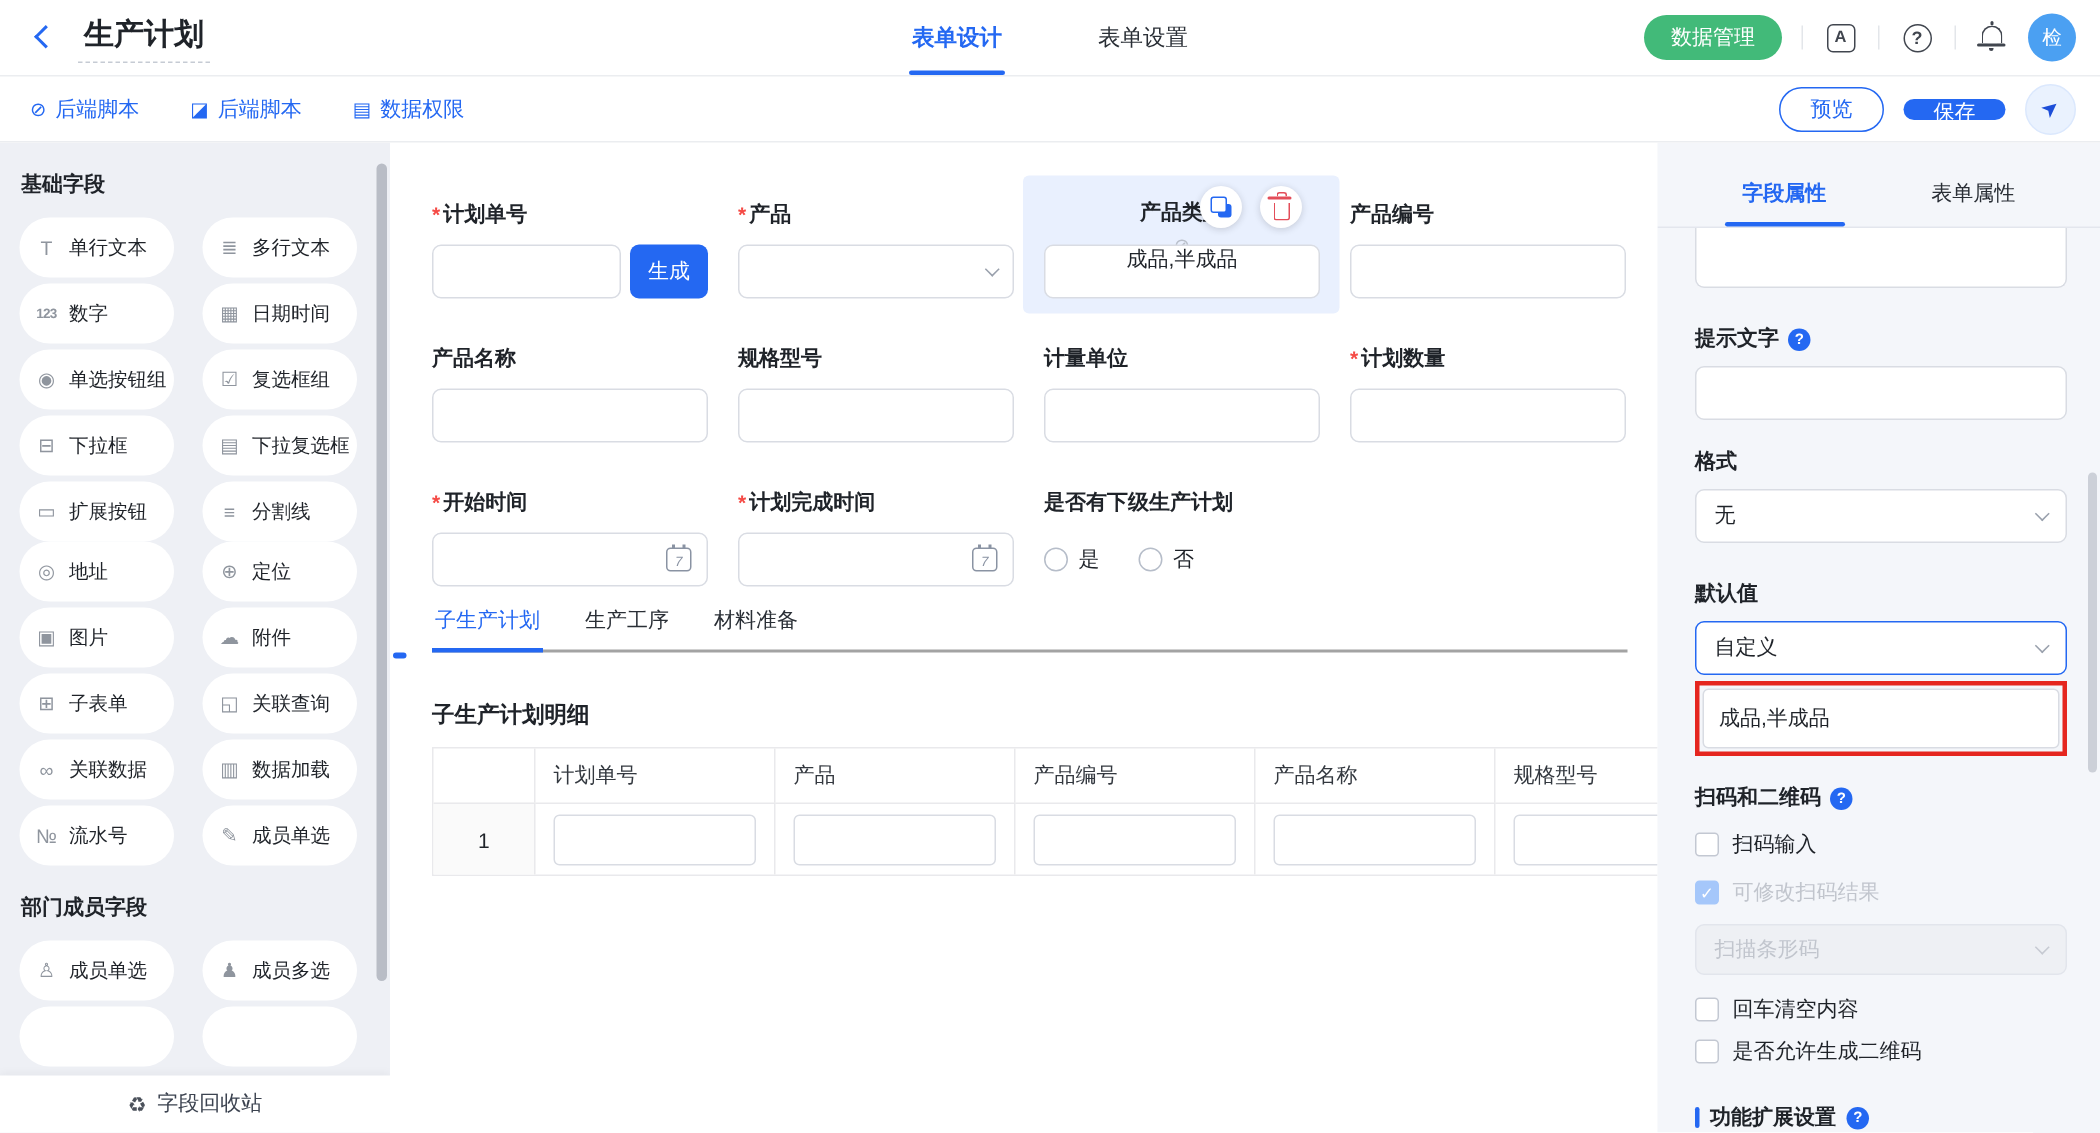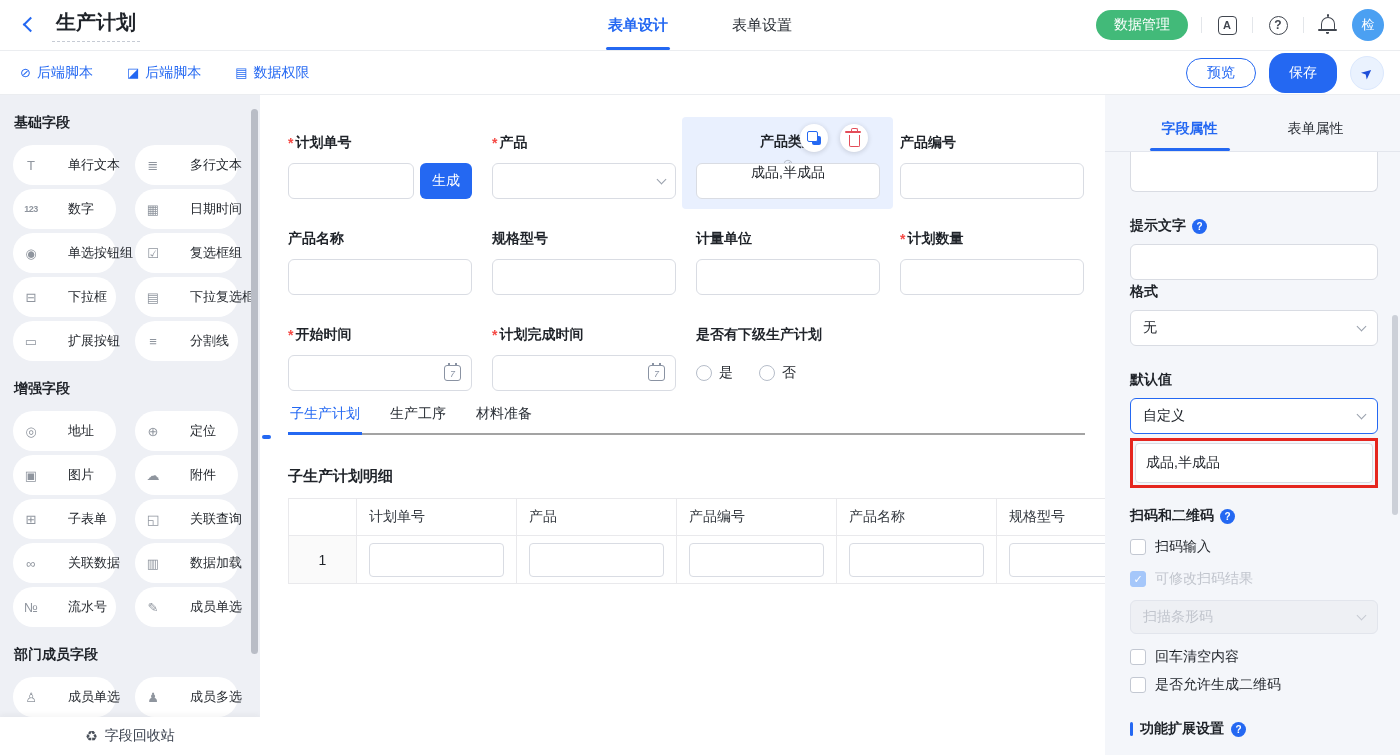--- a/index.html
+++ b/index.html
@@ -40,36 +40,36 @@
 
   
   .toolbar { position:absolute; left:0; top:51px; width:1400px; height:44px;
     background:#fff; border-bottom:1px solid #ebedf0; z-index:29; }
   .tl-left { position:absolute; left:20px; top:0; height:100%; display:flex; align-items:center; gap:34px; }
   .tlink { display:flex; align-items:center; gap:6px; color:#2468f2; font-size:14px; cursor:pointer; }
   .tlink .lic { font-size:13px; font-style:normal; }
   .tl-right { position:absolute; right:16px; top:0; height:100%; display:flex; align-items:center; gap:13px; }
   .btn-outline { height:30px; padding:0 20px; border:1px solid #2468f2; color:#2468f2;
     background:#fff; border-radius:16px; font-size:14px; cursor:pointer; }
-  .btn-primary { height:40px; padding:0 20px; border:none; color:#fff;
+  .btn-primary { height:14px; padding:0 20px; border:none; color:#fff;
     background:#2468f2; border-radius:16px; font-size:14px; cursor:pointer; }
   .share-btn { width:34px; height:34px; border-radius:50%; background:#eaf2fe; border:1px solid #dbe8fd;
     display:flex; align-items:center; justify-content:center; cursor:pointer; }
   .share-btn b { color:#1d4ed8; font-size:14px; transform:rotate(-40deg); font-weight:400; }
 
   
   .sidebar { position:absolute; left:0; top:95px; width:260px; bottom:0;
     background:#eef0f5; overflow:hidden; z-index:10; }
   .sec-title { font-size:14px; font-weight:700; margin:19px 0 13px 14px; }
   .pillgrid { display:grid; grid-template-columns:103px 103px; column-gap:19px; row-gap:4px; padding:0 0 0 13px; }
   .pill { height:40px; background:#fff; border-radius:20px; display:flex; align-items:center;
     padding:0 10px; gap:7px; cursor:grab; }
   .pill .pi { color:#8f959e; font-size:13px; font-style:normal; width:16px; text-align:center; flex:none; }
   .pill .pi.small { font-size:9px; font-weight:700; letter-spacing:-0.5px; }
-  .pill .pl { font-size:13px; color:#1f2329; white-space:nowrap;margin-left:22px; }
+  .pill .pl { font-size:13px; color:#1f2329; white-space:nowrap; }
   .sb-scroll { position:absolute; right:2px; top:14px; width:7px; height:545px; background:#b9bdc6; border-radius:4px; }
   .sb-footer { position:absolute; left:0; bottom:0; width:100%; height:38px; background:#fff;
     display:flex; align-items:center; justify-content:center; gap:7px; font-size:14px; color:#3c4350;
     box-shadow:0 -2px 6px rgba(31,35,41,.05); cursor:pointer; }
   .sb-footer .ric { font-size:14px; color:#4a505a; font-style:normal; }
 
   
   .canvas { position:absolute; left:260px; top:95px; width:845px; bottom:0;
     background:#fff; overflow:hidden; padding:38px 20px 0 28px; z-index:5; }
   .drag-dash { position:absolute; left:2px; top:340px; width:9px; height:4px; background:#2468f2; border-radius:2px; }
@@ -254,21 +254,20 @@
       <div class="pill">
           <i class="pi">▭</i>
           <span class="pl">扩展按钮</span>
         </div>
       <div class="pill">
           <i class="pi">≡</i>
           <span class="pl">分割线</span>
         </div>
     </div>
 
-    <div class="sec-title">增强字段</div>
     <div class="pillgrid">
       <div class="pill">
           <i class="pi">◎</i>
           <span class="pl">地址</span>
         </div>
       <div class="pill">
           <i class="pi">⊕</i>
           <span class="pl">定位</span>
         </div>
       <div class="pill">
@@ -495,21 +494,21 @@
     </div>
     <div class="pbody">
       <div class="pinput cut"></div>
 
       <div class="plab">
           <span>提示文字</span>
           <i class="helpdot">?</i>
         </div>
       <div class="pinput" style="margin-top:8px;"></div>
 
-      <div class="plab" style="margin-top:2px;">
+      <div class="plab" style="margin-top:18px;">
           <span>格式</span>
         </div>
       <div class="pselect">
           <span>无</span>
           <i class="chev"></i>
         </div>
 
       <div class="plab">
           <span>默认值</span>
         </div>

